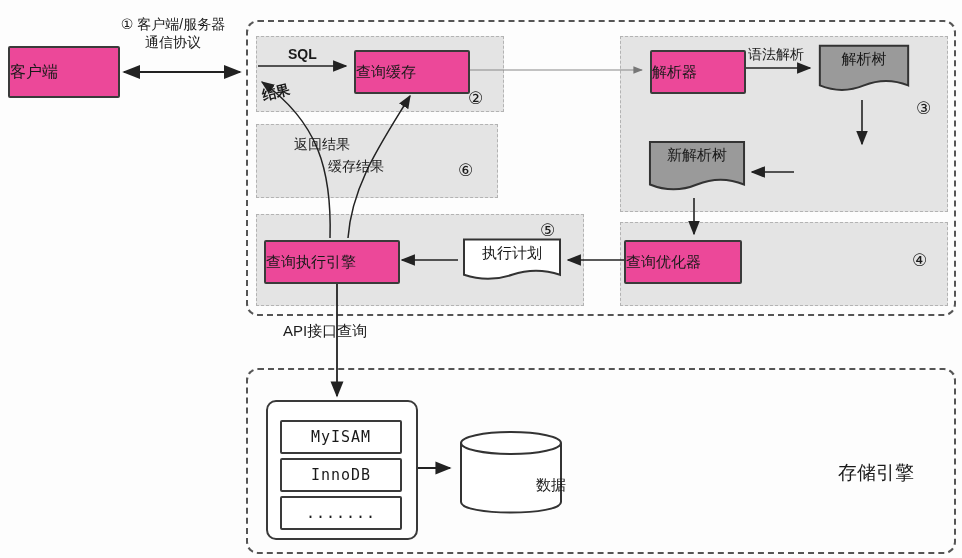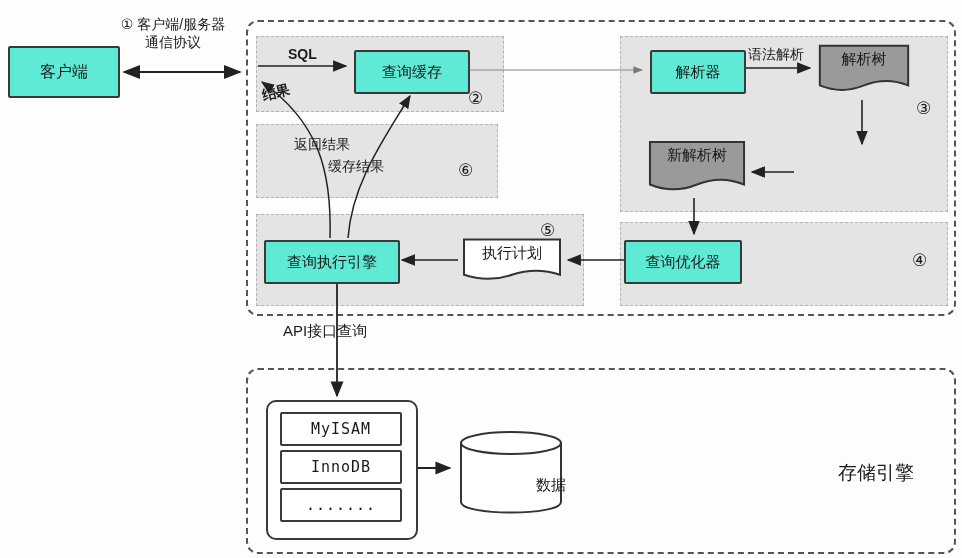--- a/index.html
+++ b/index.html
@@ -9,38 +9,38 @@
     overflow:hidden;
   }
   .region{
     position:absolute;background:#e4e4e4;border:1px dashed #b3b3b3;z-index:1;
   }
   .dashedbox{
     position:absolute;border:2px dashed #555;border-radius:12px;z-index:1;background:transparent;
   }
   svg.arrows{position:absolute;left:0;top:0;z-index:2;}
   .box{
-    position:absolute;background:#5eead4;border:2px solid #3a3a3a;border-radius:2px;
-    display:flex;align-items:center;justify-content:center;
+    position:absolute;background:#ec4899;border:2px solid #3a3a3a;border-radius:2px;
+    display:flex;align-items:center;justify-content:flex-start;
     font-size:15px;z-index:3;white-space:nowrap;
   }
   .doc{position:absolute;z-index:3;}
   .doc svg{position:absolute;left:0;top:0;width:100%;height:100%;}
   .doc .doc-label{
     position:absolute;left:0;top:6px;width:100%;text-align:center;font-size:15px;z-index:4;
   }
   .lbl{position:absolute;z-index:5;font-size:14px;white-space:nowrap;}
   .badge{position:absolute;z-index:5;font-size:17px;}
   .rounded{
     position:absolute;background:#fff;border:2px solid #3a3a3a;border-radius:10px;z-index:3;
   }
   .engine{
     position:absolute;background:#fff;border:2px solid #3a3a3a;border-radius:2px;
     display:flex;align-items:center;justify-content:center;z-index:4;
-    font-family:"DejaVu Sans Mono","Liberation Mono",monospace;font-size:15px;letter-spacing:1px;
+    font-family:"DejaVu Sans Mono","Liberation Mono",monospace;font-size:15px;letter-spacing:1px;margin-top:8px;
   }
   .cyl{position:absolute;z-index:3;}
   .cyl .cyl-label{
     position:absolute;left:0;top:48px;width:100%;text-align:right;font-size:15px;z-index:4;
   }
   .rotated{transform:rotate(-14deg);}
 </style>
 </head>
 <body>
 

